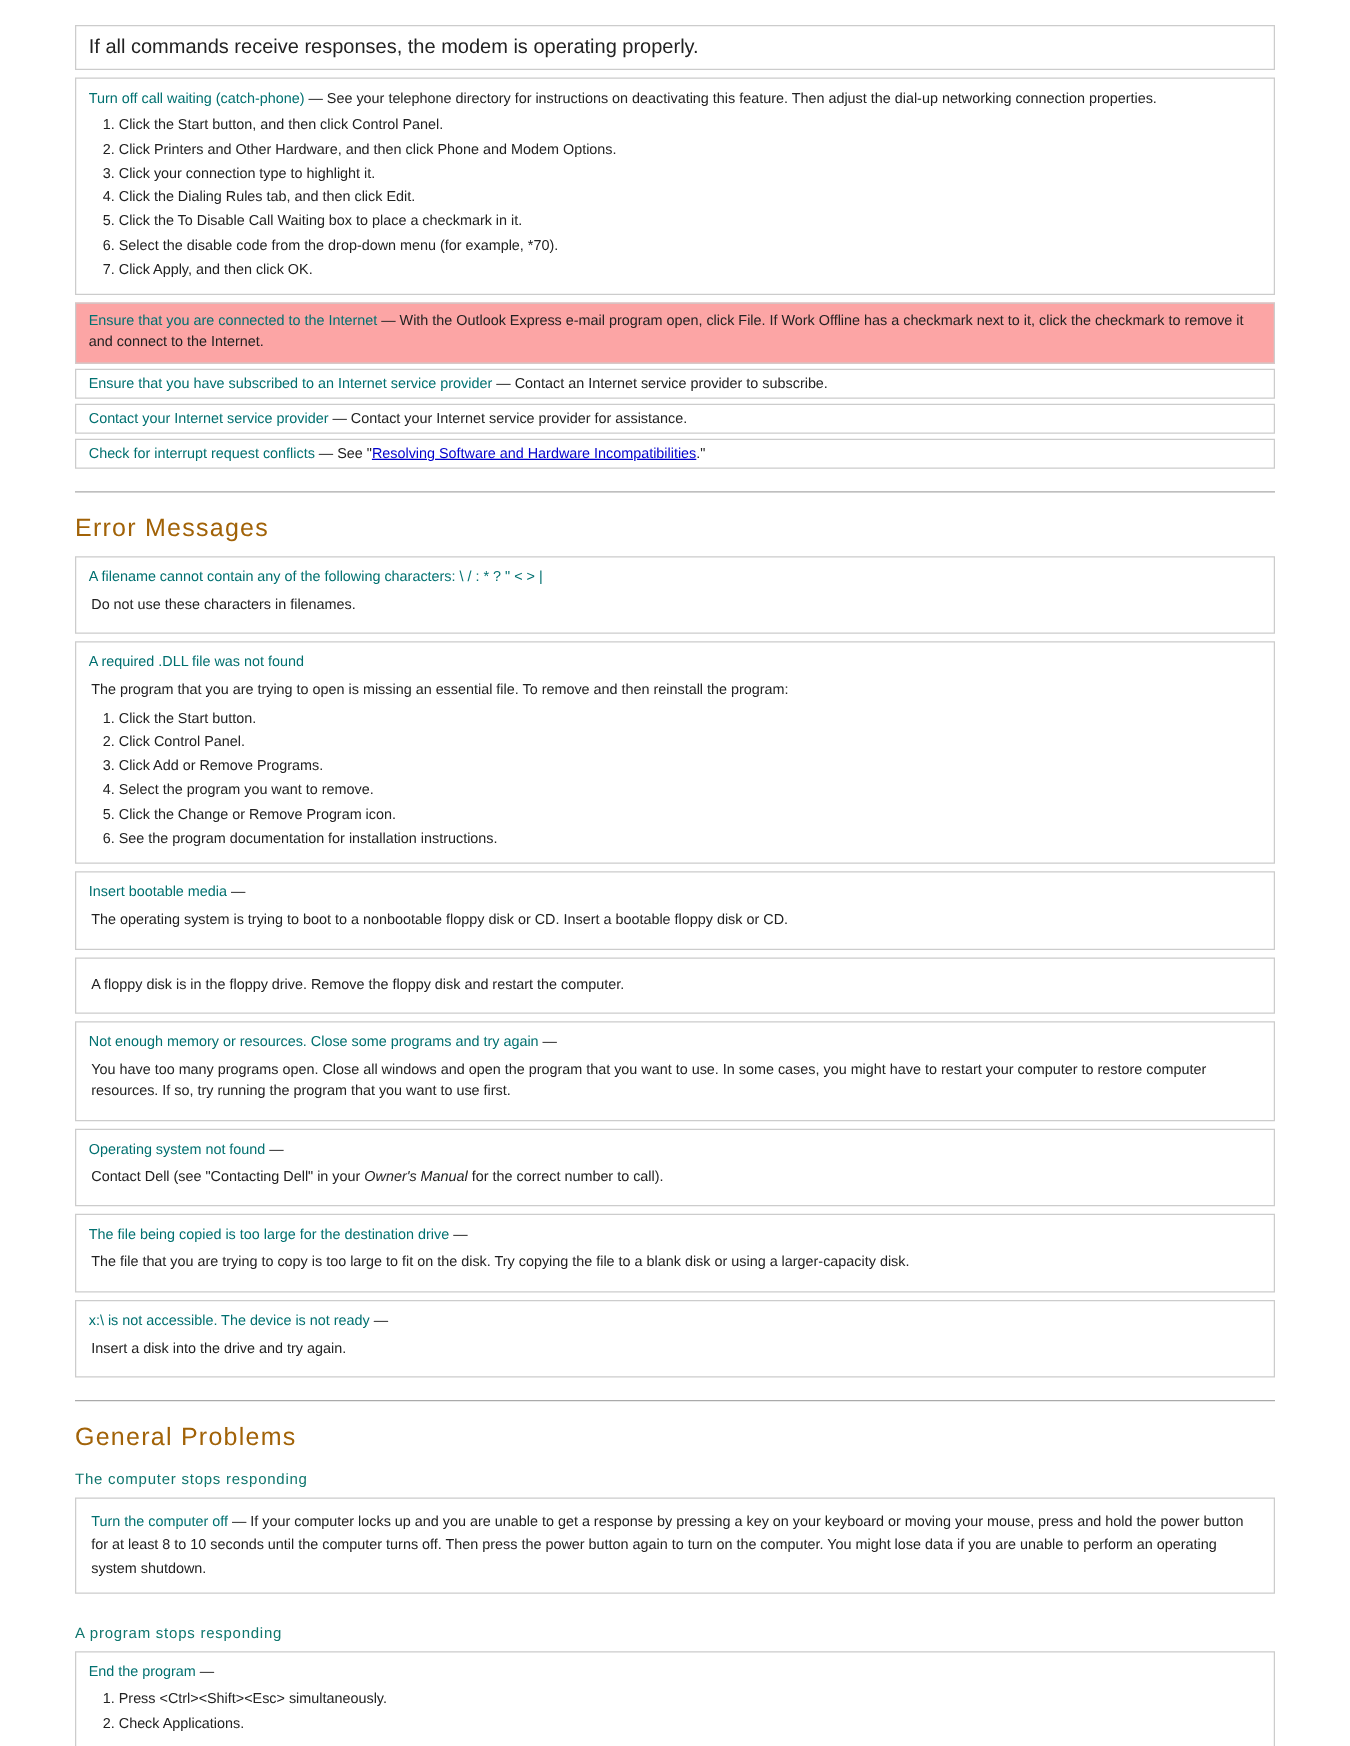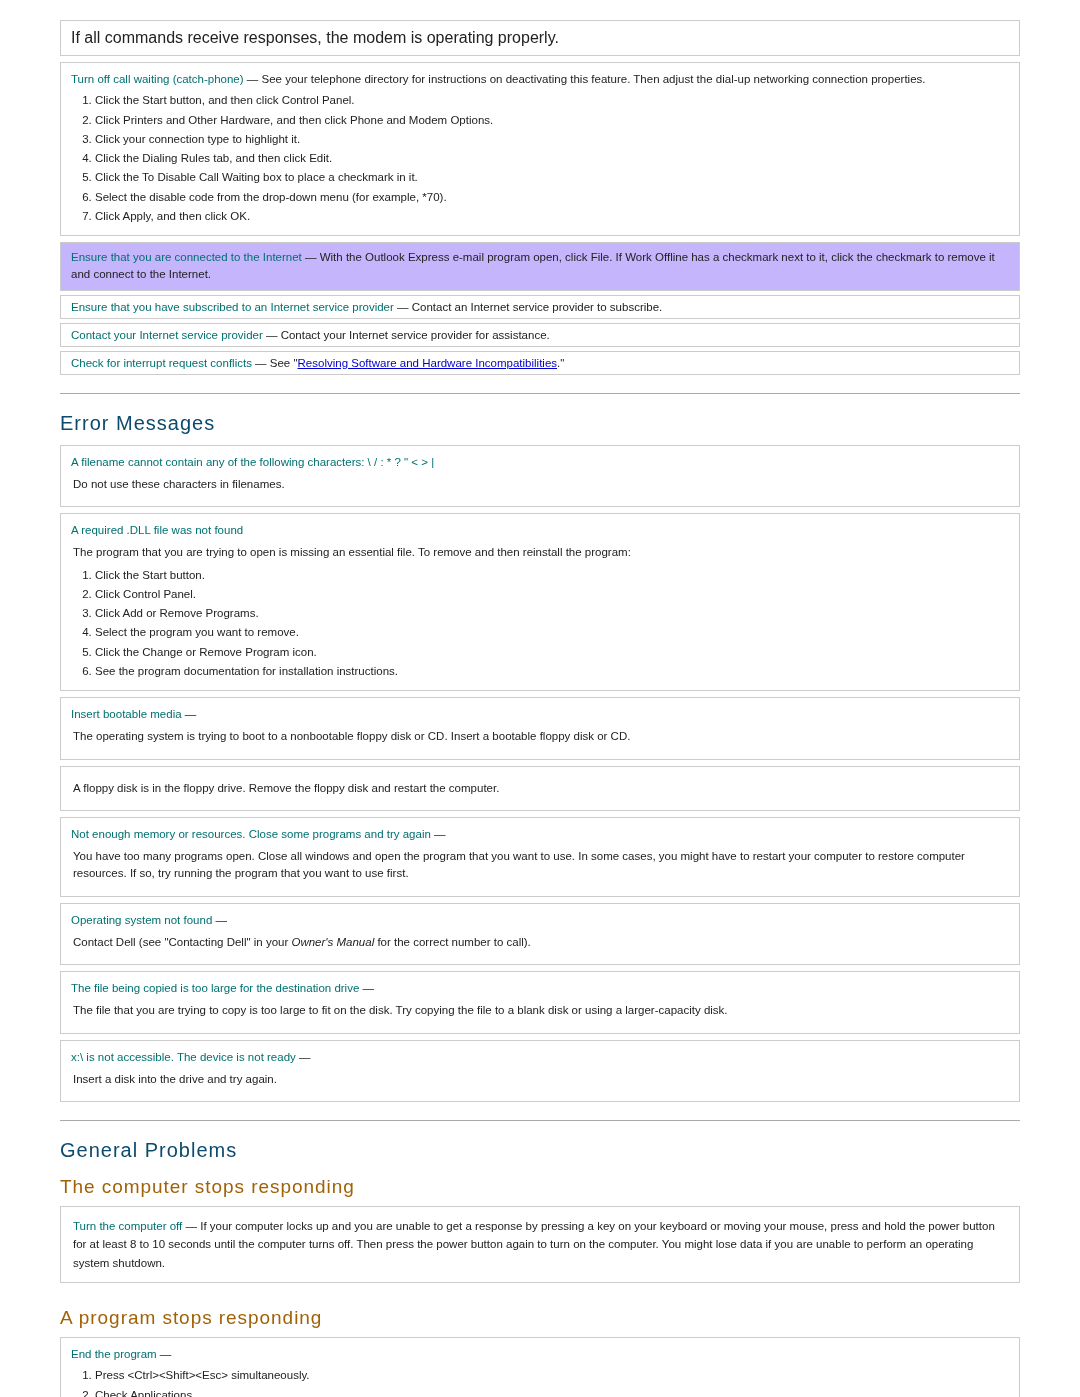--- a/index.html
+++ b/index.html
@@ -26,29 +26,29 @@
     .highlight-teal {
       color: #007070;
       font-weight: normal;
     }
     .highlight-blue {
       color: #0000cc;
       text-decoration: underline;
       cursor: pointer;
     }
     .section-heading {
-      color: #0c4a6e;
+      color: #a16207;
       font-size: 20px;
       font-weight: normal;
       letter-spacing: 0.05em;
       margin: 18px 0 10px 0;
     }
     .sub-heading {
-      color: #a16207;
-      font-size: 19px;
+      color: #0f766e;
+      font-size: 12px;
       font-weight: normal;
       letter-spacing: 0.05em;
       margin: 14px 0 8px 0;
     }
     .content-block {
       border: 1px solid #ccc;
       padding: 8px 10px;
       margin-bottom: 6px;
       font-size: 11.5px;
       line-height: 1.5;
@@ -60,21 +60,21 @@
     .content-block ol li {
       margin-bottom: 2px;
     }
     .plain-text {
       font-size: 11.5px;
       line-height: 1.5;
       margin: 5px 0;
       padding: 0 2px;
     }
     .teal-header-block {
-      background: #c4b5fd;
+      background: #fca5a5;
       border: 1px solid #ccc;
       padding: 6px 10px;
       margin-bottom: 4px;
       font-size: 11.5px;
       line-height: 1.5;
     }
     .teal-header-block .label {
       color: #007070;
       font-weight: normal;
     }

